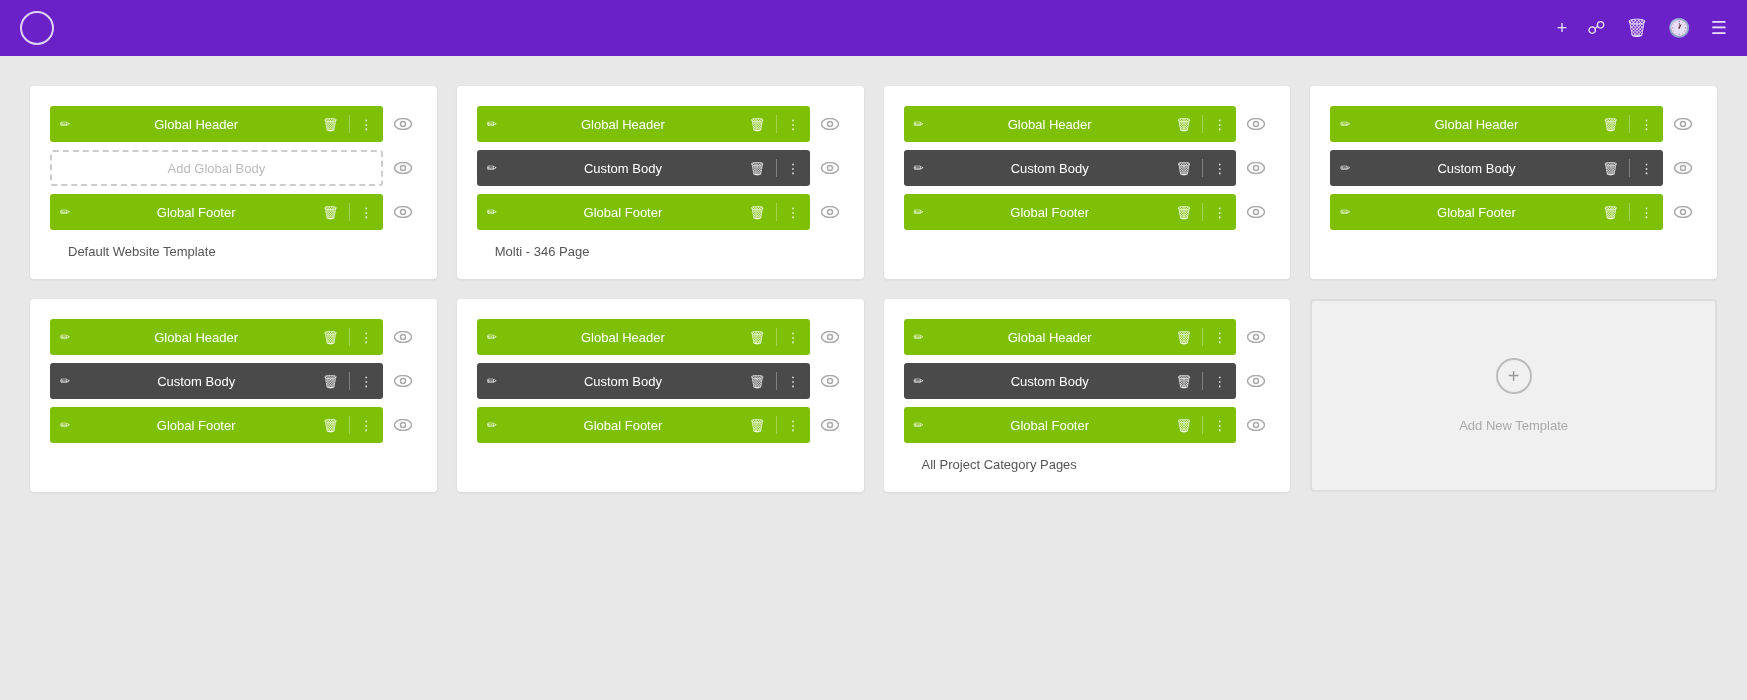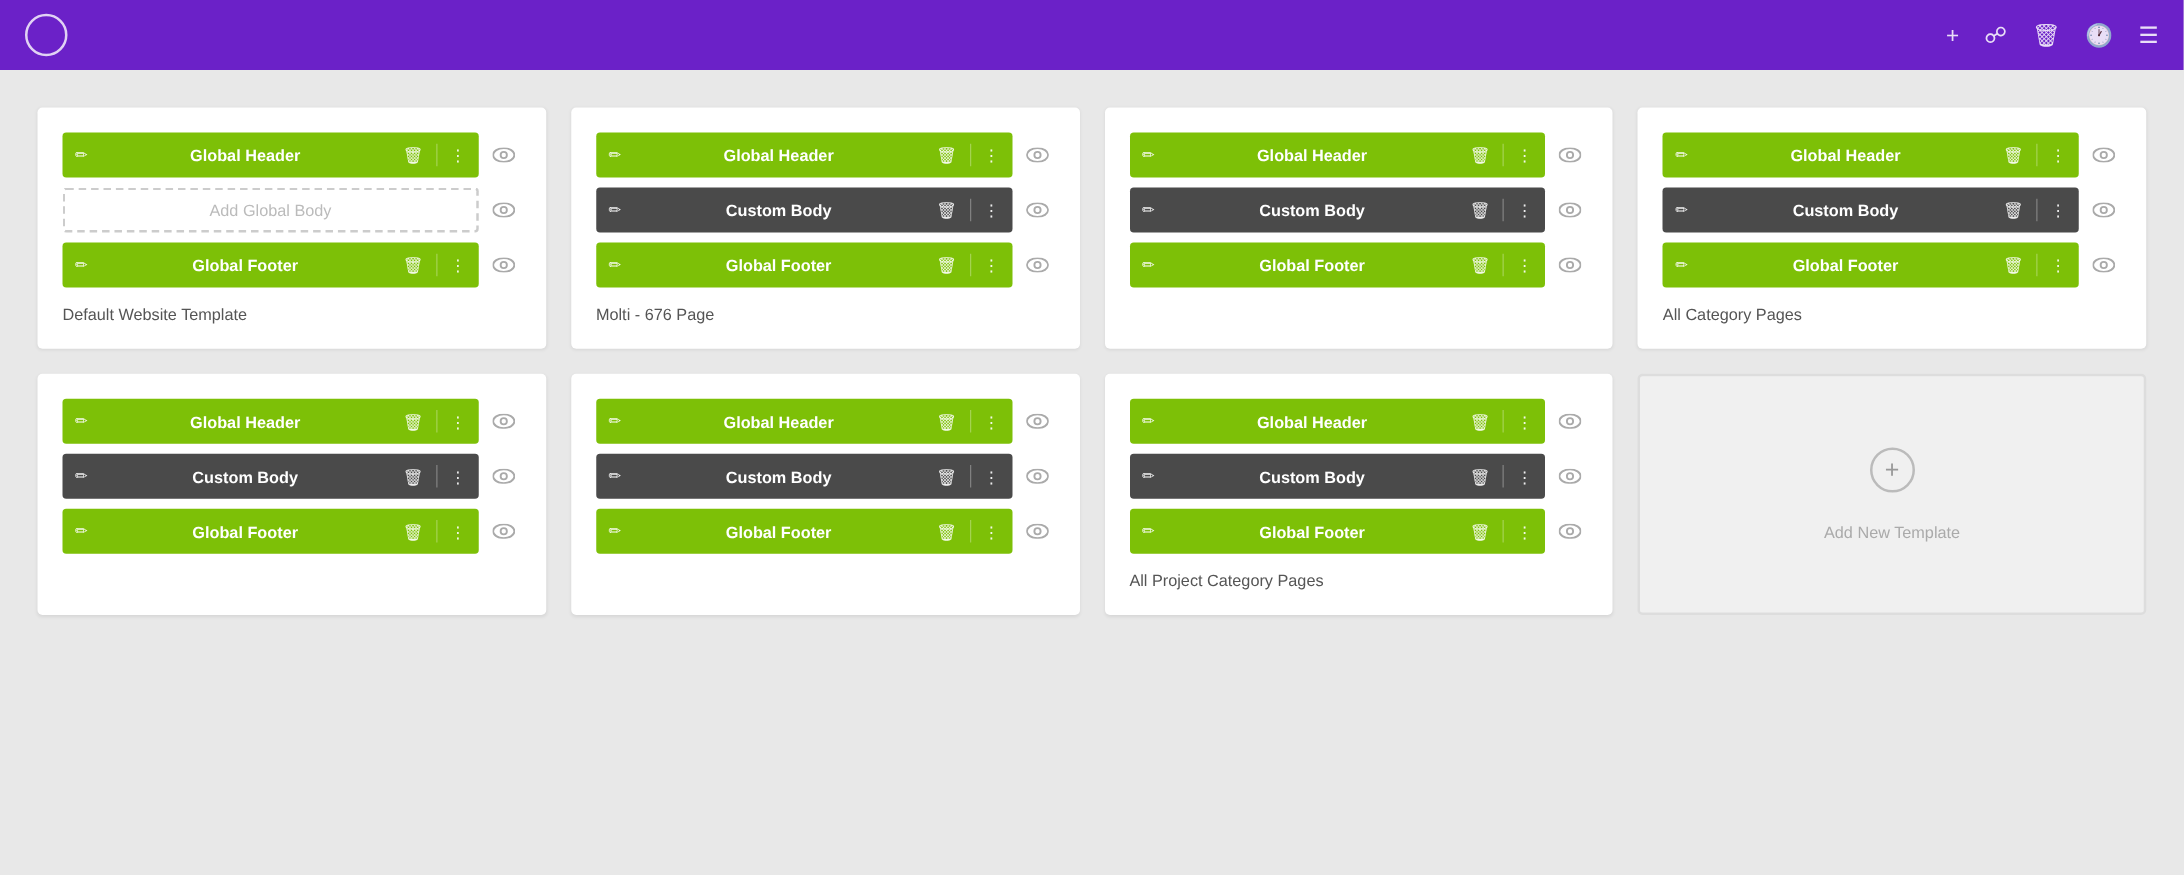--- a/index.html
+++ b/index.html
@@ -67,20 +67,21 @@
     .template-card {
       background: white;
       border-radius: 4px;
       padding: 20px;
       box-shadow: 0 1px 3px rgba(0,0,0,0.08);
     }
     .template-card-label {
       font-size: 13px;
       color: #555;
       margin-top: 14px;
+      margin-left: 18px;
     }
 
     
     .template-row {
       display: flex;
       align-items: center;
       margin-bottom: 8px;
       gap: 6px;
     }
     .template-row:last-of-type {
@@ -107,21 +108,21 @@
     }
     .row-btn.dark {
       background: #4a4a4a;
     }
 
     .row-btn-label {
       flex: 1;
       text-align: center;
       color: white;
       font-size: 13px;
-      font-weight: 700;
+      font-weight: 400;
     }
 
     .row-btn-icon {
       color: rgba(255,255,255,0.9);
       font-size: 13px;
       cursor: pointer;
     }
     .row-btn-icon.pencil {
       font-size: 12px;
     }
@@ -292,21 +293,21 @@
       <div class="row-btn-sep"></div>
       <span class="row-btn-icon">⋮</span>
     </div>
     <div class="row-eye">
     <svg width="18" height="12" viewBox="0 0 18 12" fill="none">
       <ellipse cx="9" cy="6" rx="8.5" ry="5.5" stroke="#aaa" stroke-width="1.5"></ellipse>
       <circle cx="9" cy="6" r="2.5" stroke="#aaa" stroke-width="1.5"></circle>
     </svg>
   </div>
   </div>
-    <div class="template-card-label">Molti - 676 Page</div>
+    <div class="template-card-label">Molti - 346 Page</div>
   </div>
       <div class="template-card">
     <div class="template-row">
     <div class="row-btn green">
       <span class="row-btn-icon pencil">✏</span>
       <span class="row-btn-label">Global Header</span>
       <span class="row-btn-icon">🗑</span>
       <div class="row-btn-sep"></div>
       <span class="row-btn-icon">⋮</span>
     </div>
@@ -387,21 +388,20 @@
       <div class="row-btn-sep"></div>
       <span class="row-btn-icon">⋮</span>
     </div>
     <div class="row-eye">
     <svg width="18" height="12" viewBox="0 0 18 12" fill="none">
       <ellipse cx="9" cy="6" rx="8.5" ry="5.5" stroke="#aaa" stroke-width="1.5"></ellipse>
       <circle cx="9" cy="6" r="2.5" stroke="#aaa" stroke-width="1.5"></circle>
     </svg>
   </div>
   </div>
-    <div class="template-card-label">All Category Pages</div>
   </div>
       <div class="template-card">
     <div class="template-row">
     <div class="row-btn green">
       <span class="row-btn-icon pencil">✏</span>
       <span class="row-btn-label">Global Header</span>
       <span class="row-btn-icon">🗑</span>
       <div class="row-btn-sep"></div>
       <span class="row-btn-icon">⋮</span>
     </div>

